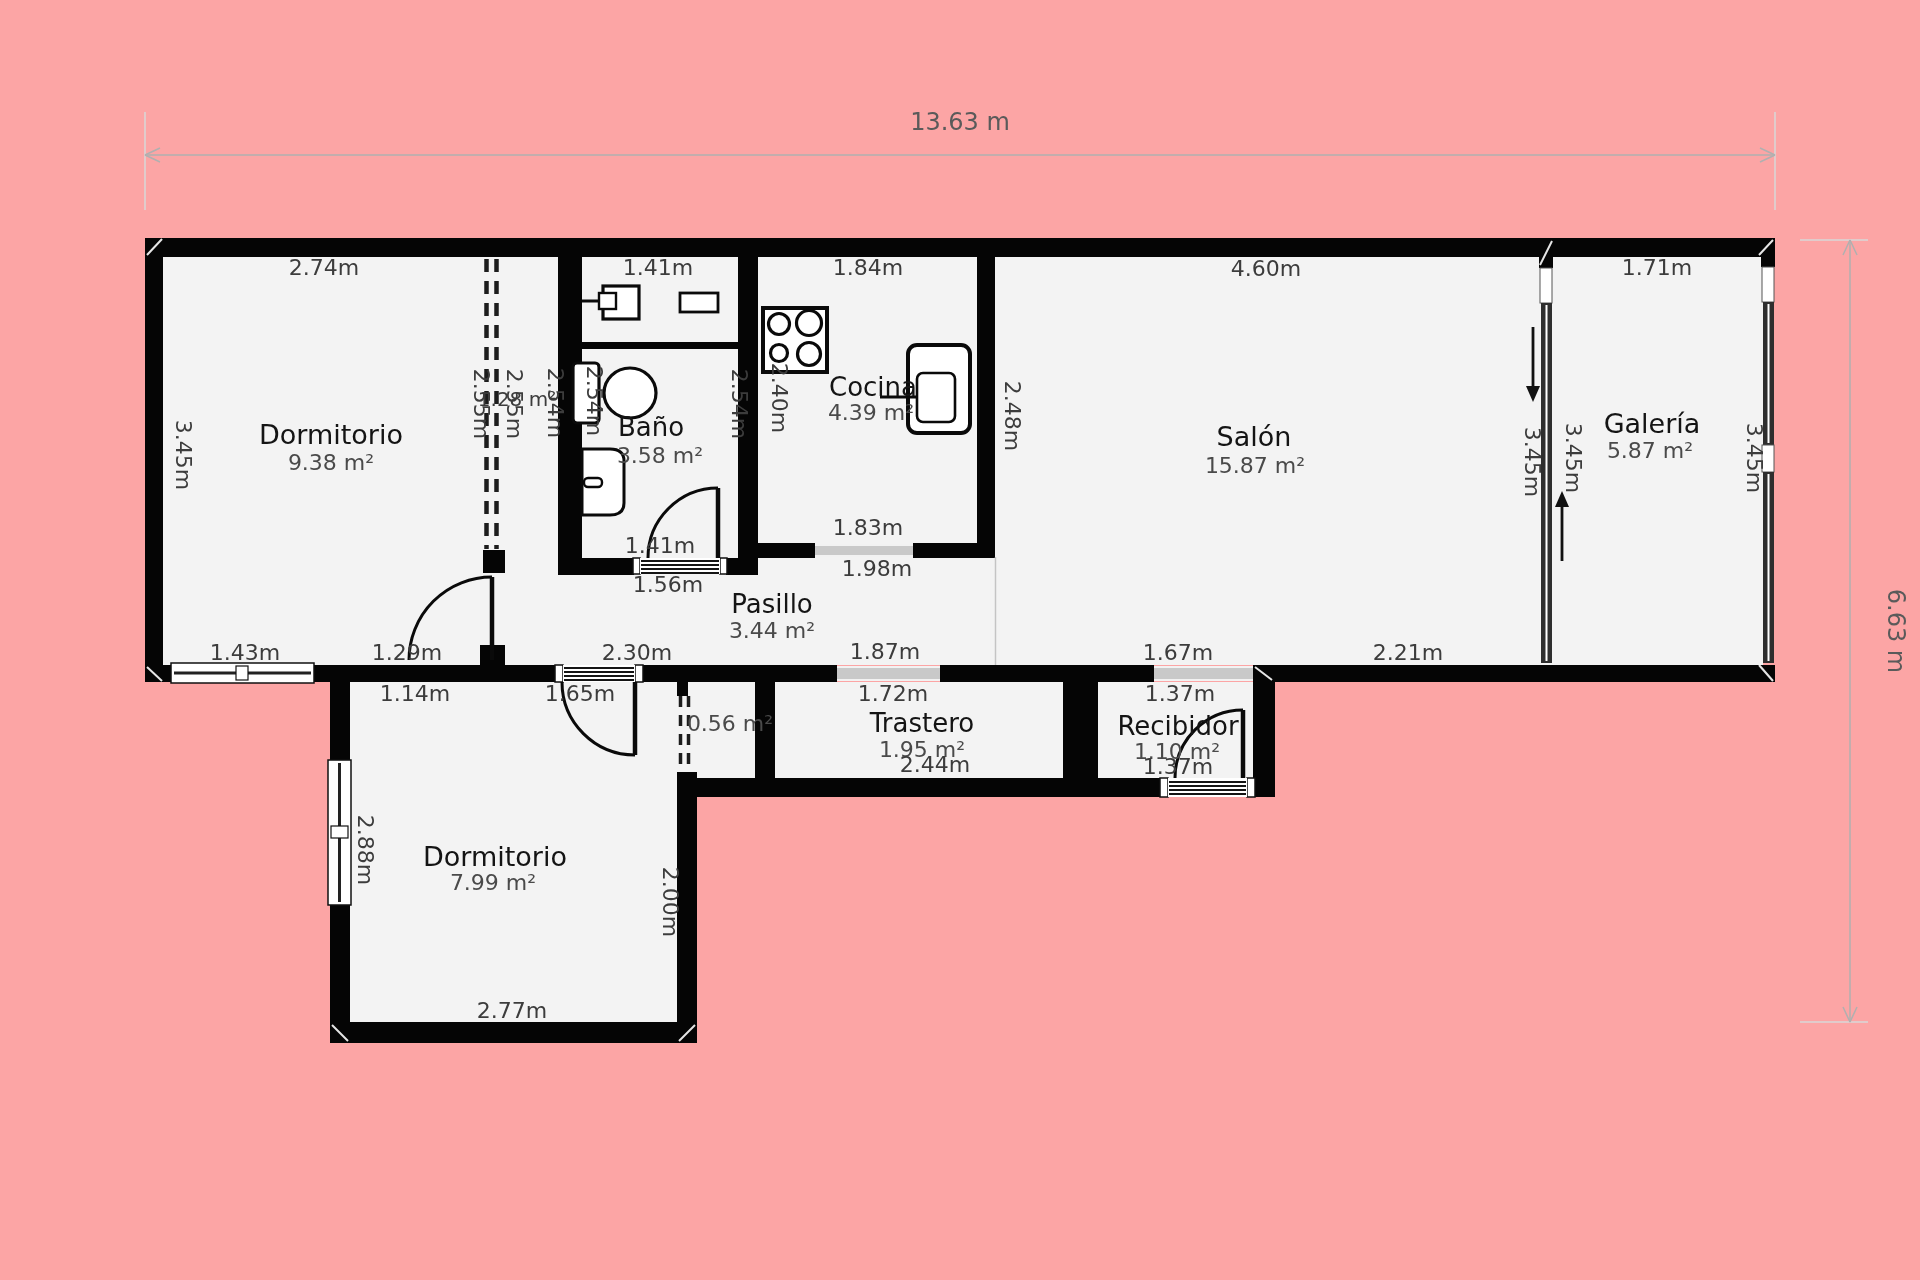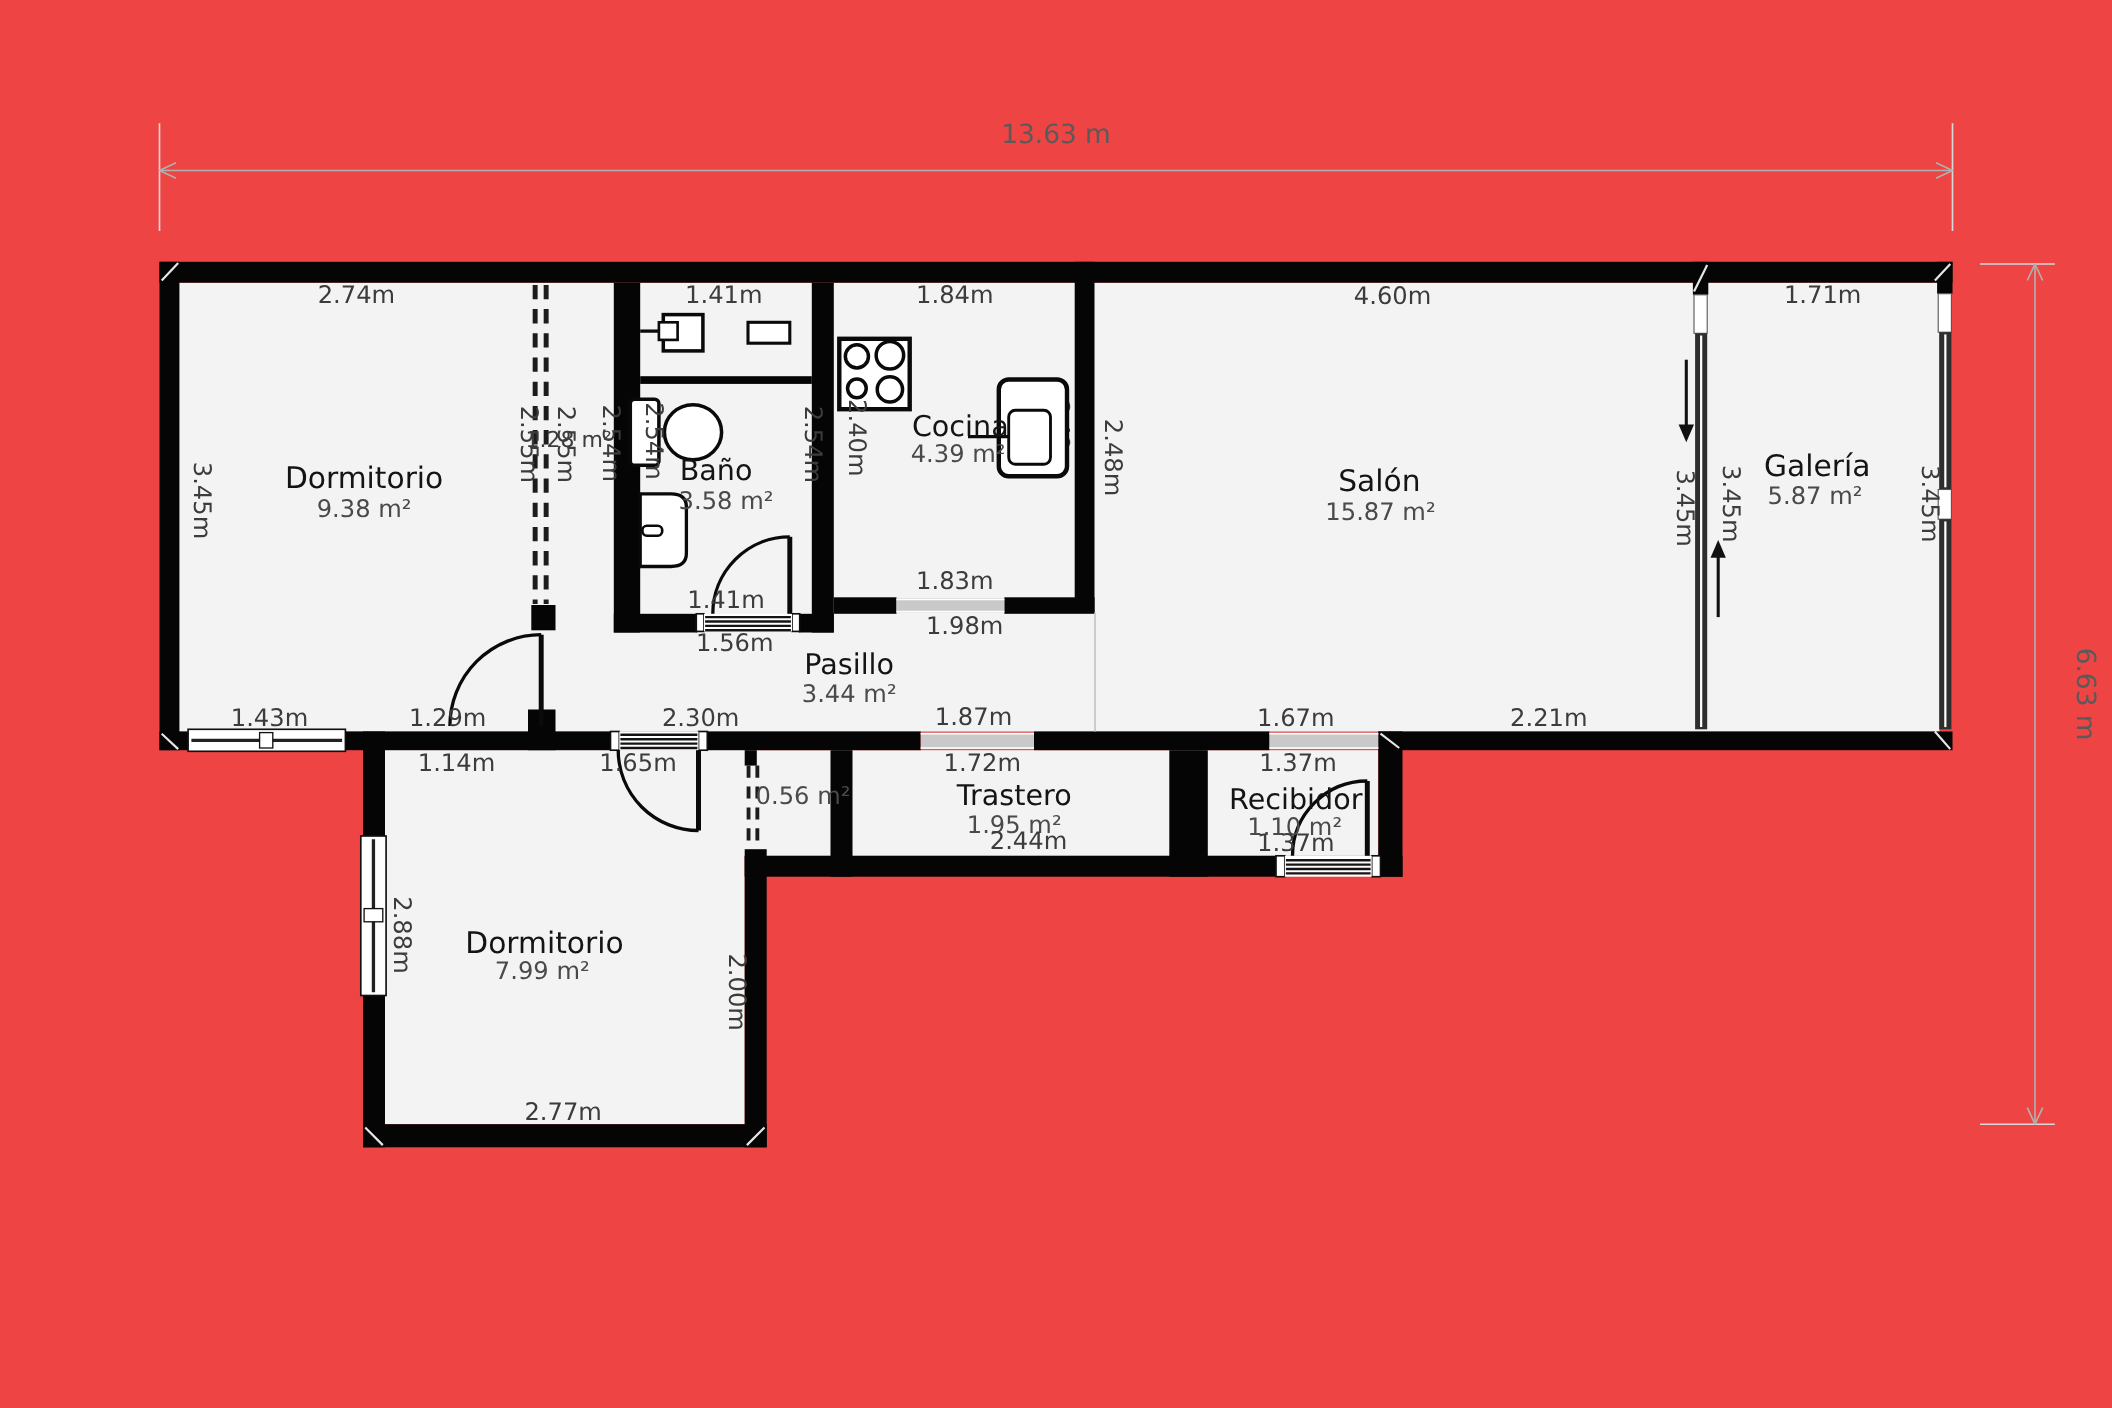--- a/index.html
+++ b/index.html
@@ -1,16 +1,16 @@
 <!DOCTYPE html>
 <html><head>
 <meta charset="utf-8">
 <style>
   html,body{margin:0;padding:0;background:#ffffff;}
-  .stage{width:1920px;height:1280px;position:relative;background:#ef4444;font-family:"DejaVu Sans",sans-serif;}
+  .stage{width:1920px;height:1280px;position:relative;background:#fca5a5;font-family:"DejaVu Sans",sans-serif;}
   svg text{font-family:"DejaVu Sans","Liberation Sans",sans-serif;}
   .room-name{font-size:27px;fill:#141414;}
   .room-name-sm{font-size:26px;fill:#141414;}
   .room-area{font-size:22px;fill:#4a4a4a;}
   .dim{font-size:22px;fill:#3c3c3c;}
   .dim-sm{font-size:20px;fill:#3c3c3c;}
   .meas{font-size:24px;fill:#5a5a5a;}
   .wall{fill:#050505;}
   .floor{fill:#f3f3f3;}
   .fix{fill:#ffffff;stroke:#0a0a0a;}

